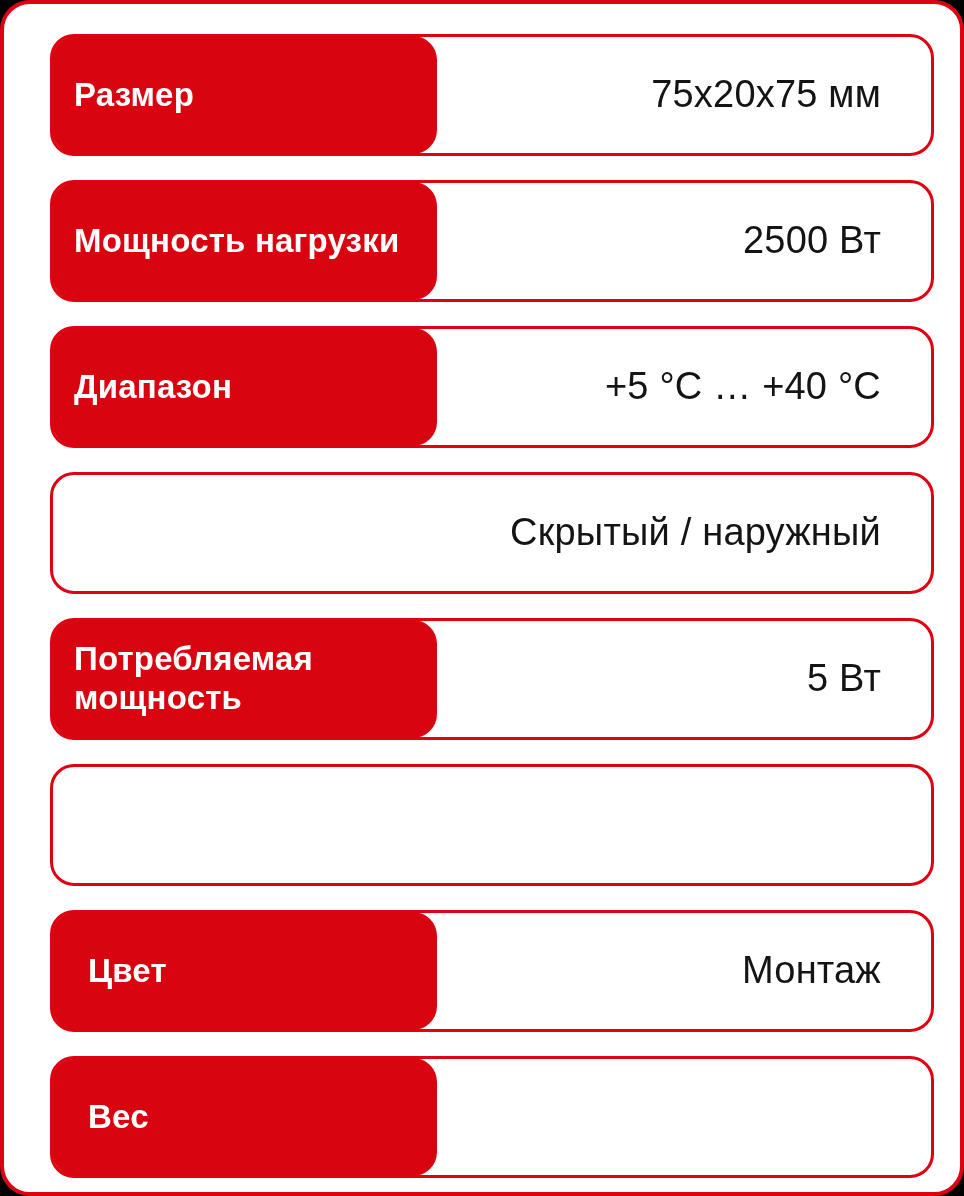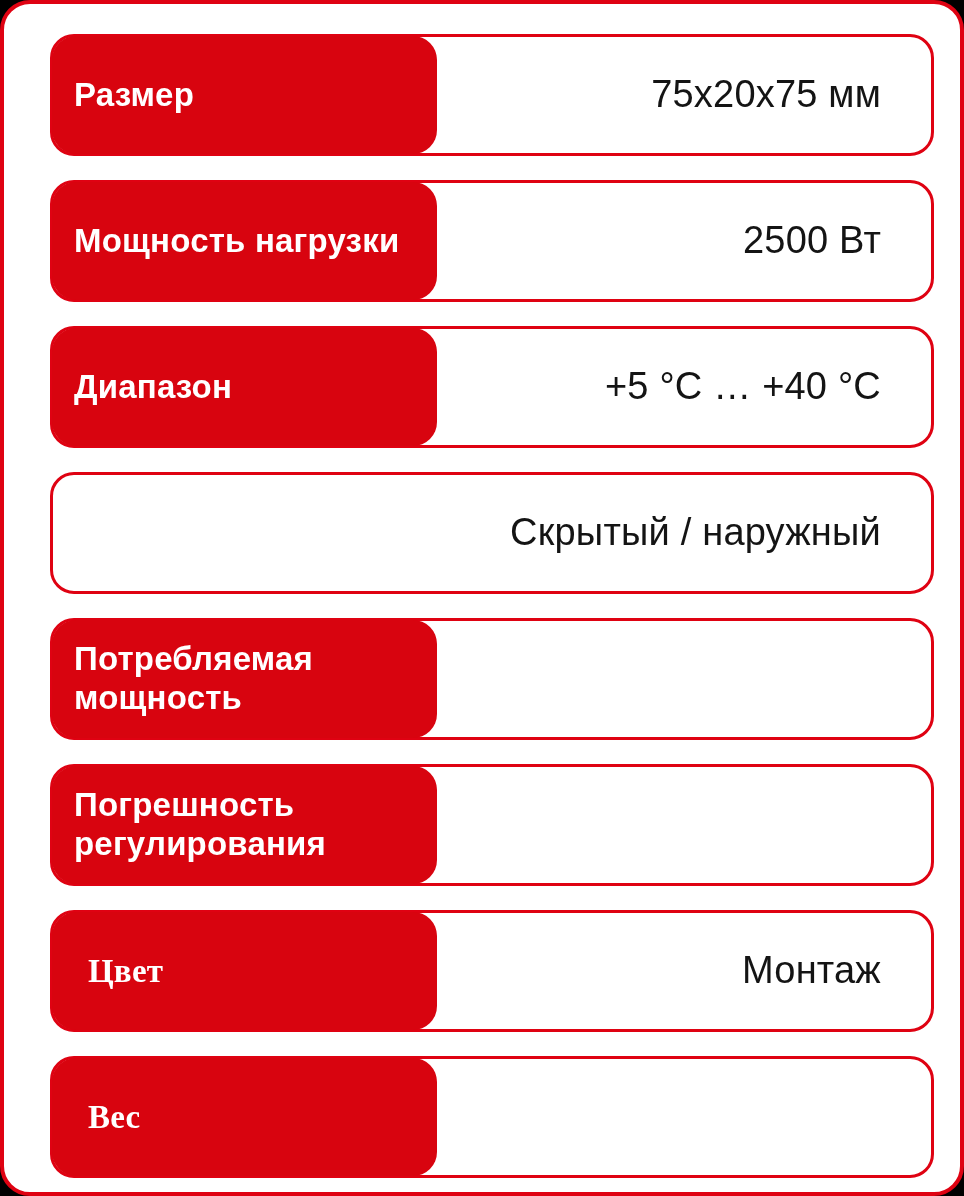--- a/index.html
+++ b/index.html
@@ -33,21 +33,21 @@
     display:flex;align-items:center;justify-content:flex-end;
   }
   .label-pill{
     position:absolute;top:-1px;bottom:-1px;left:-1px;
     width:385px;
     background:var(--pill-red);
     border-radius:24px;
     display:flex;align-items:center;
     padding:0 20px 0 22px;
   }
-  .label-pill.indent{padding-left:36px;font-family:Liberation Serif, serif;}
+  .label-pill.indent{padding-left:36px;}
   .label-text{
     color:var(--text-light);
     font-size:33px;font-weight:700;line-height:1.18;
     letter-spacing:0.2px;
   }
   .value-text{
     color:var(--text-dark);
     font-size:38px;font-weight:400;line-height:1.1;
     padding-right:50px;text-align:left;
     letter-spacing:0.2px;
@@ -81,26 +81,24 @@
     </div>
 
     <div class="spec-row">
       <span class="value-text">Скрытый / наружный</span>
     </div>
 
     <div class="spec-row">
       <div class="label-pill">
         <span class="label-text">Потребляемая мощность</span>
       </div>
+      <span class="value-text">5 Вт</span>
     </div>
 
     <div class="spec-row">
-      <div class="label-pill">
-        <span class="label-text">Погрешность регулирования</span>
-      </div>
     </div>
 
     <div class="spec-row">
       <div class="label-pill indent">
         <span class="label-text">Цвет</span>
       </div>
       <span class="value-text">Монтаж</span>
     </div>
 
     <div class="spec-row">

